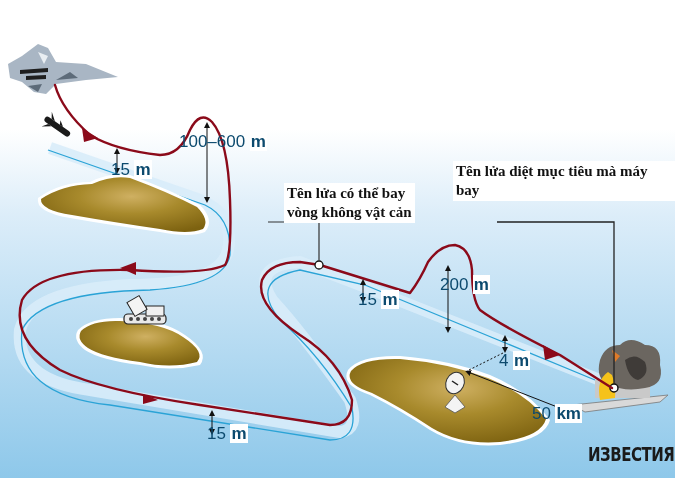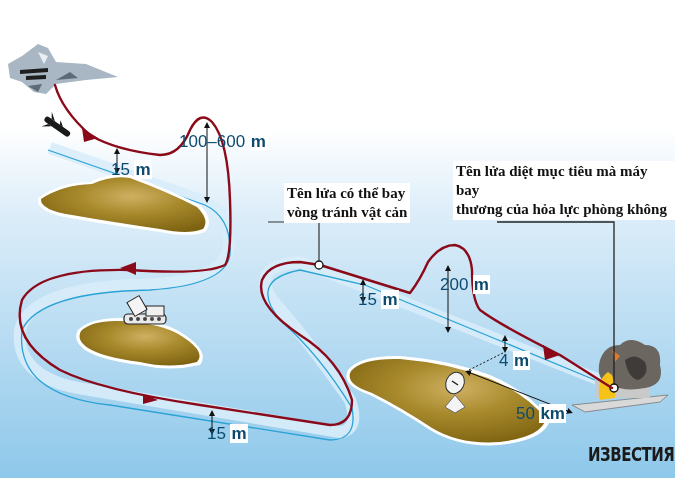--- a/index.html
+++ b/index.html
@@ -141,28 +141,27 @@
   </div>
   <div class="lbl" style="left:358px;top:258px;">
     <span class="num">15</span> <span class="unit">m</span>
   </div>
   <div class="lbl" style="left:440px;top:243px;">
     <span class="num">200</span> <span class="unit">m</span>
   </div>
   <div class="lbl" style="left:499px;top:319px;text-align:center;">
     <span class="num">4</span> <span class="unit">m</span>
   </div>
-  <div class="lbl" style="left:516px;top:372px;">
+  <div class="lbl" style="left:532px;top:372px;">
     <span class="num">50</span> <span class="unit">km</span>
   </div>
 
   
   <div class="callout" style="left:284px;top:183px;">
     <span>Tên lửa có thể bay</span>
-    <span>vòng tránh vật cản</span>
+    <span>vòng không vật cản</span>
   </div>
   <div class="callout" style="left:433px;top:161px;margin-left:20px;">
     <span>Tên lửa diệt mục tiêu mà máy bay</span>
-    <span>thương của hỏa lực phòng không</span>
   </div>
 
   <div class="logo">ИЗВЕСТИЯ</div>
 </div>
 
 </body></html>

